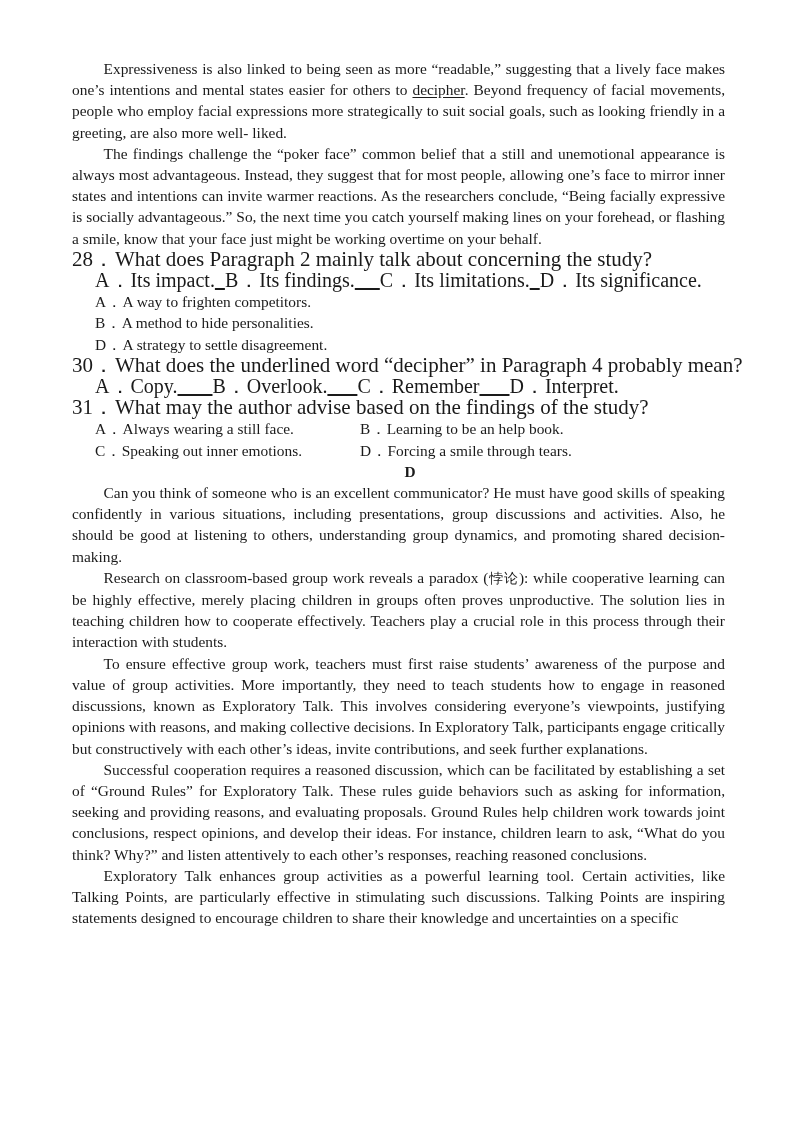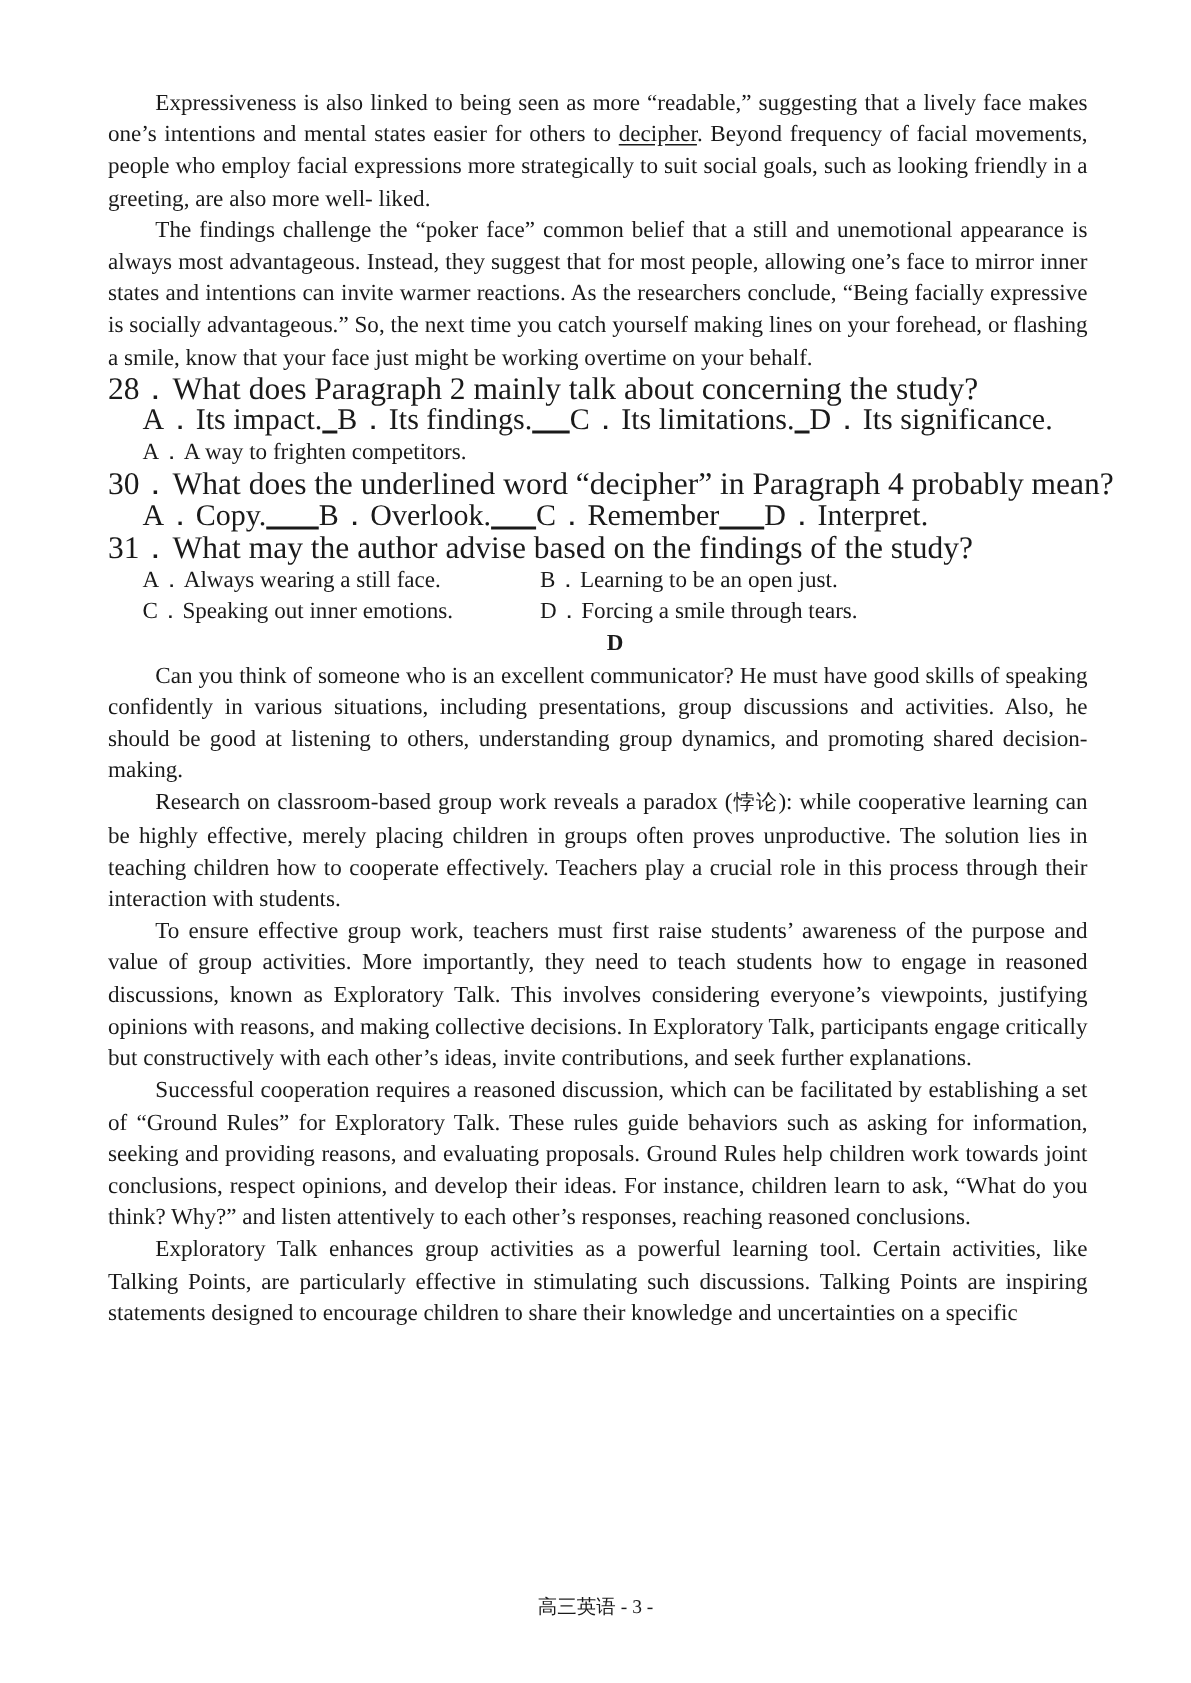--- a/index.html
+++ b/index.html
@@ -124,36 +124,37 @@
 
 
     <p class="para indent"><span>Expressiveness is also linked to being seen as more “readable,” suggesting that a lively face makes one’s intentions and mental states easier for others to </span><span class="underlined">decipher</span><span>. Beyond frequency of facial movements, people who employ facial expressions more strategically to suit social goals, such as looking friendly in a greeting, are also more well- liked.</span></p>
 
     <p class="para indent">The findings challenge the “poker face” common belief that a still and unemotional appearance is always most advantageous. Instead, they suggest that for most people, allowing one’s face to mirror inner states and intentions can invite warmer reactions. As the researchers conclude, “Being facially expressive is socially advantageous.” So, the next time you catch yourself making lines on your forehead, or flashing a smile, know that your face just might be working overtime on your behalf.</p>
 
     <div class="q-stem"><span class="q-num">28．</span><span>What does Paragraph 2 mainly talk about concerning the study?</span></div>
     <div class="q-row opts-indent"><span class="opt-inline"><span class="opt-label">A．</span><span>Its impact.</span></span>&nbsp;&nbsp;<span class="opt-inline"><span class="opt-label">B．</span><span>Its findings.</span></span>&nbsp;&nbsp;&nbsp;&nbsp;&nbsp;<span class="opt-inline"><span class="opt-label">C．</span><span>Its limitations.</span></span>&nbsp;&nbsp;<span class="opt-inline"><span class="opt-label">D．</span><span>Its significance.</span></span></div>
 
     <div class="opt-stack"><span class="opt-label">A．</span><span>A way to frighten competitors.</span></div>
+    <div class="opt-stack"><span class="opt-label">B．</span><span>A method to hide personalities.</span></div>
+    <div class="opt-stack"><span class="opt-label">D．</span><span>A strategy to settle disagreement.</span></div>
 
     <div class="q-stem"><span class="q-num">30．</span><span>What does the underlined word “decipher” in Paragraph 4 probably mean?</span></div>
     <div class="q-row opts-indent"><span class="opt-inline"><span class="opt-label">A．</span><span>Copy.</span></span>&nbsp;&nbsp;&nbsp;&nbsp;&nbsp;&nbsp;&nbsp;<span class="opt-inline"><span class="opt-label">B．</span><span>Overlook.</span></span>&nbsp;&nbsp;&nbsp;&nbsp;&nbsp;&nbsp;<span class="opt-inline"><span class="opt-label">C．</span><span>Remember</span></span>&nbsp;&nbsp;&nbsp;&nbsp;&nbsp;&nbsp;<span class="opt-inline"><span class="opt-label">D．</span><span>Interpret.</span></span></div>
 
     <div class="q-stem"><span class="q-num">31．</span><span>What may the author advise based on the findings of the study?</span></div>
-    <div class="opt-2col"><span class="col-b"><span class="opt-label">A．</span><span>Always wearing a still face.</span></span><span><span class="opt-label">B．</span><span>Learning to be an open just.</span></span></div>
+    <div class="opt-2col"><span class="col-b"><span class="opt-label">A．</span><span>Always wearing a still face.</span></span><span><span class="opt-label">B．</span><span>Learning to be an help book.</span></span></div>
     <div class="opt-2col"><span class="col-b"><span class="opt-label">C．</span><span>Speaking out inner emotions.</span></span><span><span class="opt-label">D．</span><span>Forcing a smile through tears.</span></span></div>
 
     <p class="section-letter">D</p>
 
     <p class="para indent">Can you think of someone who is an excellent communicator? He must have good skills of speaking confidently in various situations, including presentations, group discussions and activities. Also, he should be good at listening to others, understanding group dynamics, and promoting shared decision-making.</p>
 
     <p class="para indent"><span>Research on classroom-based group work reveals a paradox (</span><span class="cn">悖论</span><span>): while cooperative learning can be highly effective, merely placing children in groups often proves unproductive. The solution lies in teaching children how to cooperate effectively. Teachers play a crucial role in this process through their interaction with students.</span></p>
 
     <p class="para indent">To ensure effective group work, teachers must first raise students’ awareness of the purpose and value of group activities. More importantly, they need to teach students how to engage in reasoned discussions, known as Exploratory Talk. This involves considering everyone’s viewpoints, justifying opinions with reasons, and making collective decisions. In Exploratory Talk, participants engage critically but constructively with each other’s ideas, invite contributions, and seek further explanations.</p>
 
     <p class="para indent">Successful cooperation requires a reasoned discussion, which can be facilitated by establishing a set of “Ground Rules” for Exploratory Talk. These rules guide behaviors such as asking for information, seeking and providing reasons, and evaluating proposals. Ground Rules help children work towards joint conclusions, respect opinions, and develop their ideas. For instance, children learn to ask, “What do you think? Why?” and listen attentively to each other’s responses, reaching reasoned conclusions.</p>
 
     <p class="para indent">Exploratory Talk enhances group activities as a powerful learning tool. Certain activities, like Talking Points, are particularly effective in stimulating such discussions. Talking Points are inspiring statements designed to encourage children to share their knowledge and uncertainties on a specific</p>
 
   </div>
 
-  <div class="footer"><span class="cn-foot">高三英语</span>&nbsp;<span class="pg">- 3 -</span></div>
 </div>
 
 </body></html>

